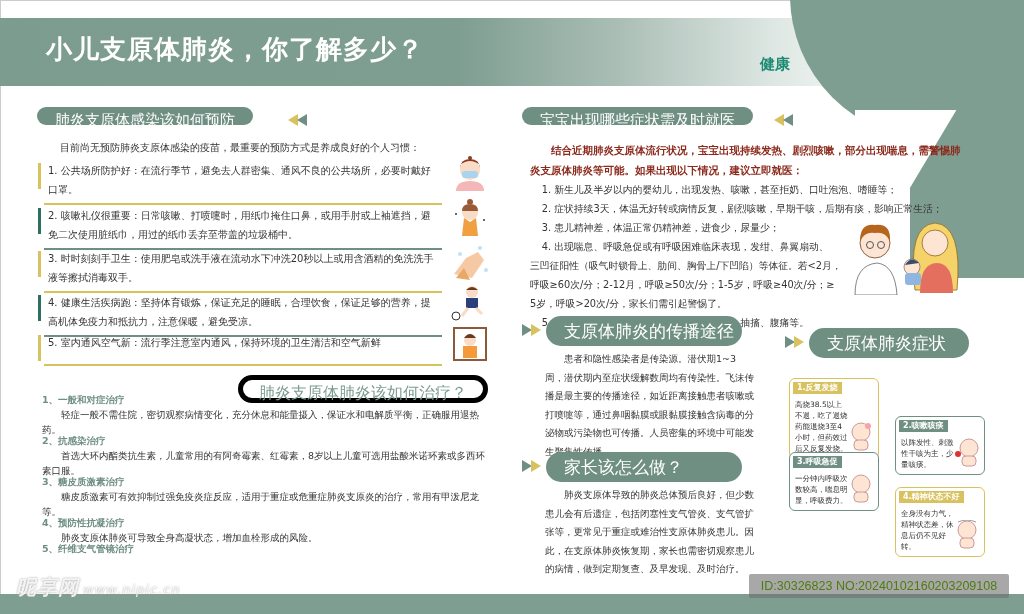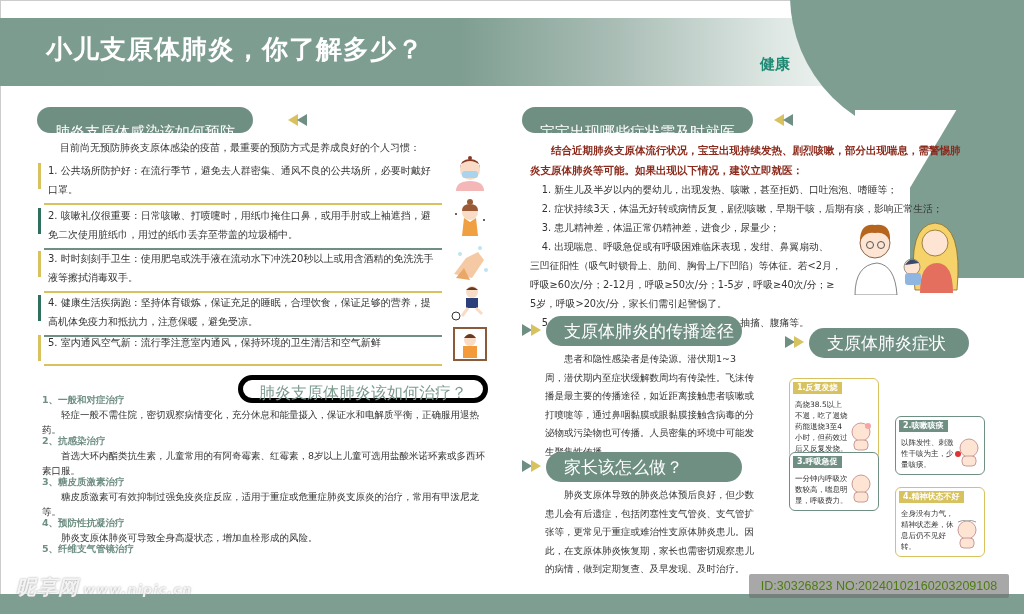--- a/index.html
+++ b/index.html
@@ -8,21 +8,21 @@
   .frame { position: absolute; left: 0; top: 0; width: 1024px; height: 614px; border-top: 1px solid #ccc; border-left: 1px solid #ccc; }
 
   
   .header-band { position: absolute; left: 0; top: 18px; width: 1024px; height: 68px;
     background: linear-gradient(90deg, #7d9c90 0%, #7f9e92 45%, #a9bdb5 60%, #dfe8e4 76%, #eef3f1 82%, #eef3f1 100%); }
   .page-title { position: absolute; left: 46px; top: 32px; font-size: 26px; font-weight: bold; color: #ffffff; letter-spacing: 1px; }
   .health-text { position: absolute; left: 760px; top: 55px; font-size: 15px; font-weight: bold; color: #1f8a74; }
   .deco-circle { position: absolute; left: 788px; top: -180px; width: 300px; height: 300px; border-radius: 50%; background: #7f9e92; }
 
   
-  .pill { position: absolute; height: 26px; border-radius: 13px; background: #6f8f83; color: #fff; font-size: 15px; line-height: 26px; padding: 12px 18px; white-space: nowrap; }
+  .pill { position: absolute; height: 18px; border-radius: 13px; background: #6f8f83; color: #fff; font-size: 15px; line-height: 26px; padding: 0 18px; white-space: nowrap; }
   .pill.big { height: 30px; line-height: 30px; border-radius: 15px; font-size: 17px; padding: 0 18px; }
   .arrows { position: absolute; width: 22px; height: 12px; }
   .arrows .a1, .arrows .a2 { position: absolute; top: 0; width: 0; height: 0; border-top: 6px solid transparent; border-bottom: 6px solid transparent; }
   .arrows.left .a1 { left: 0; border-right: 10px solid #d8c25f; }
   .arrows.left .a2 { left: 9px; border-right: 10px solid #6f8f83; }
   .arrows.right .a1 { left: 0; border-left: 10px solid #6f8f83; }
   .arrows.right .a2 { left: 9px; border-left: 10px solid #d8c25f; }
 
   
   .intro { position: absolute; left: 60px; top: 141px; font-size: 10px; color: #333; }
@@ -46,21 +46,21 @@
   .para { position: absolute; font-size: 9.5px; line-height: 18.5px; color: #333; text-indent: 2em; }
 
   .card { position: absolute; width: 90px; border: 1.5px solid; border-radius: 6px; background: #fff; font-size: 7.5px; line-height: 11px; color: #333; padding: 20px 5px 4px 5px; }
   .card .tag { position: absolute; left: 3px; top: 3px; font-size: 8px; color: #fff; padding: 0 4px; line-height: 12px; font-weight: bold; }
   .card .txt { width: 54px; }
   .baby { position: absolute; right: 4px; bottom: 6px; width: 26px; height: 30px; }
 
   .footer-band { position: absolute; left: 0; top: 594px; width: 1024px; height: 20px; background: #7f9e92; }
   .id-badge { position: absolute; left: 749px; top: 574px; width: 260px; height: 24px; background: rgba(110,110,110,0.6); color: #4d7c0f; font-size: 12.5px; line-height: 24px; text-align: center; border-radius: 2px; font-family: "Liberation Sans", sans-serif; }
   .watermark { position: absolute; left: 16px; top: 574px; font-size: 20px; font-weight: bold; font-style: italic; color: rgba(255,255,255,0.85); text-shadow: 0 0 2px #999; letter-spacing: 1px; }
-  .watermark .url { font-size: 13px; font-weight: bold; margin-left: 4px; }
+  .watermark .url { font-size: 13px; font-weight: normal; margin-left: 4px; }
 </style>
 </head>
 <body>
 
 <div class="frame"></div>
 
 <div class="header-band"></div>
 <div class="page-title">小儿支原体肺炎，你了解多少？</div>
 <div class="health-text">健康</div>
 <div class="deco-circle" style="top:-150px; left:790px; width:290px; height:290px;"></div>

